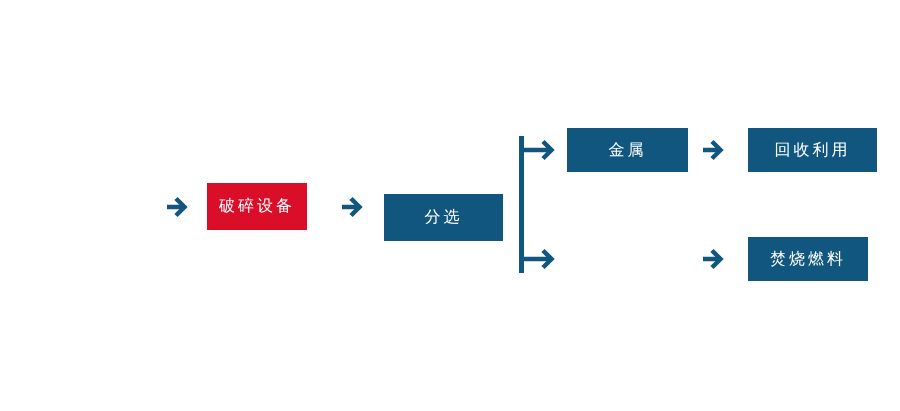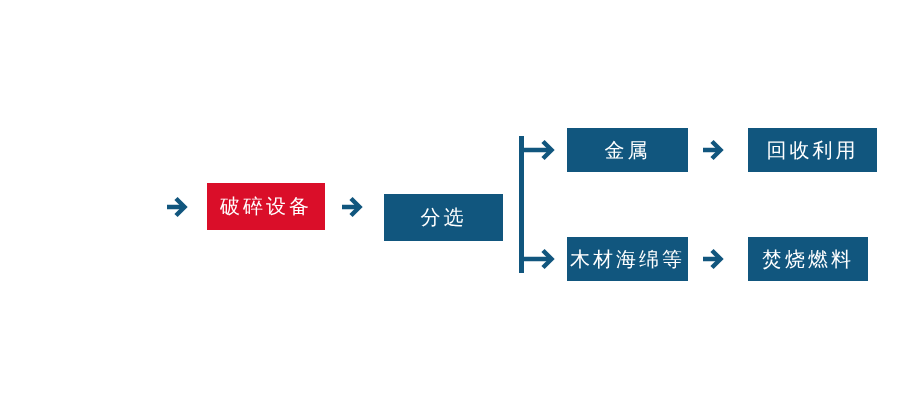--- a/index.html
+++ b/index.html
@@ -15,21 +15,21 @@
     overflow: hidden;
     font-family: "Liberation Sans", "DejaVu Sans", sans-serif;
   }
   .node {
     position: absolute;
     box-sizing: border-box;
     display: flex;
     align-items: center;
     justify-content: center;
     color: #ffffff;
-    font-size: 20px;
+    font-size: 16px;
     letter-spacing: 3px;
     white-space: nowrap;
   }
   .node-blue { background: #11567E; }
   .node-red  { background: #DA0E29; }
   .arrow {
     position: absolute;
     display: block;
   }
   .branch-line {
@@ -45,21 +45,21 @@
 <body>
 
 <div class="canvas">
 
 
   <svg class="arrow" style="left:166px; top:196px;" width="25" height="22" viewBox="0 0 25 22">
     <path d="M1 11 H 17" stroke="#11567E" stroke-width="4.5" fill="none"></path>
     <path d="M10 2.5 L 18.5 11 L 10 19.5" stroke="#11567E" stroke-width="4.5" fill="none"></path>
   </svg>
 
-  <div class="node node-red" style="left:207px; top:183px; width:118px; height:47px;">
+  <div class="node node-red" style="left:207px; top:183px; width:100px; height:47px;">
     <span>破碎设备</span>
   </div>
 
   <svg class="arrow" style="left:341px; top:196px;" width="25" height="22" viewBox="0 0 25 22">
     <path d="M1 11 H 17" stroke="#11567E" stroke-width="4.5" fill="none"></path>
     <path d="M10 2.5 L 18.5 11 L 10 19.5" stroke="#11567E" stroke-width="4.5" fill="none"></path>
   </svg>
 
   <div class="node node-blue" style="left:384px; top:194px; width:119px; height:47px;">
     <span>分选</span>
@@ -83,23 +83,20 @@
 
   <svg class="arrow" style="left:702px; top:139px;" width="25" height="22" viewBox="0 0 25 22">
     <path d="M1 11 H 17" stroke="#11567E" stroke-width="4.5" fill="none"></path>
     <path d="M10 2.5 L 18.5 11 L 10 19.5" stroke="#11567E" stroke-width="4.5" fill="none"></path>
   </svg>
 
   <div class="node node-blue" style="left:748px; top:128px; width:129px; height:44px;">
     <span>回收利用</span>
   </div>
 
-  <div class="node node-blue" style="left:567px; top:237px; width:121px; height:44px;">
-    <span>木材海绵等</span>
-  </div>
 
   <svg class="arrow" style="left:702px; top:248px;" width="25" height="22" viewBox="0 0 25 22">
     <path d="M1 11 H 17" stroke="#11567E" stroke-width="4.5" fill="none"></path>
     <path d="M10 2.5 L 18.5 11 L 10 19.5" stroke="#11567E" stroke-width="4.5" fill="none"></path>
   </svg>
 
   <div class="node node-blue" style="left:748px; top:237px; width:120px; height:44px;text-align:right;">
     <span>焚烧燃料</span>
   </div>
 

